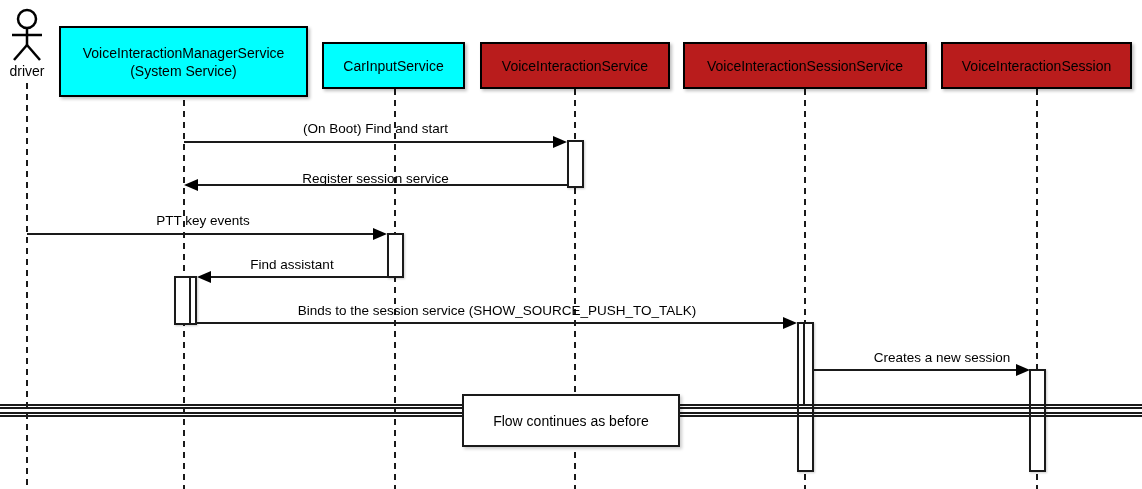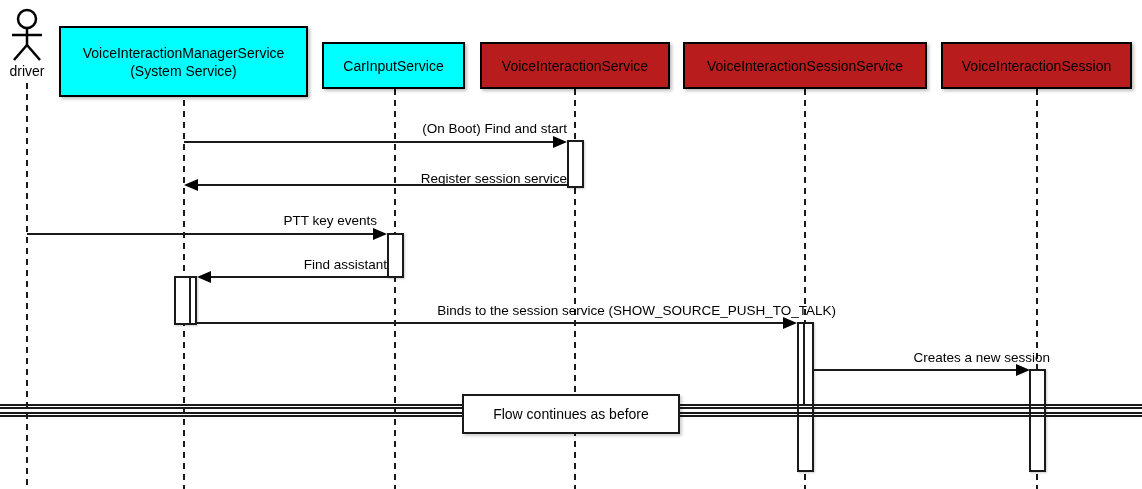--- a/index.html
+++ b/index.html
@@ -27,21 +27,21 @@
   .actor-label{position:absolute;font-size:14px;text-align:center;z-index:6;}
   
   .actbar{
     position:absolute;background:#fff;border:2px solid #1a1a1a;box-sizing:border-box;z-index:2;
     box-shadow:1px 1px 2px rgba(0,0,0,0.2);
   }
   .actbar-innerline{position:absolute;width:2px;background:#1a1a1a;z-index:3;}
   
   .msg-line{position:absolute;height:2px;background:#1a1a1a;z-index:4;}
   .msg-label{
-    position:absolute;font-size:13.5px;text-align:right;white-space:nowrap;z-index:4;
+    position:absolute;font-size:13.5px;text-align:center;white-space:nowrap;z-index:4;
   }
   .head-right{
     position:absolute;width:0;height:0;z-index:4;
     border-top:6px solid transparent;border-bottom:6px solid transparent;border-left:14px solid #000;
   }
   .head-left{
     position:absolute;width:0;height:0;z-index:4;
     border-top:6px solid transparent;border-bottom:6px solid transparent;border-right:14px solid #000;
   }
   
@@ -79,37 +79,37 @@
   <div class="divider-line" style="top:412px;"></div>
 
   <div class="msg-label" style="left:184px;top:121px;width:383px;">(On Boot) Find and start</div>
   <div class="msg-line" style="left:184px;top:141px;width:371px;"></div>
   <div class="head-right" style="left:553px;top:136px;"></div>
 
   <div class="msg-label" style="left:184px;top:171px;width:383px;">Register session service</div>
   <div class="msg-line" style="left:196px;top:184px;width:371px;"></div>
   <div class="head-left" style="left:184px;top:179px;"></div>
 
-  <div class="msg-label" style="left:17px;top:213px;width:360px;">PTT key events</div>
+  <div class="msg-label" style="left:23px;top:213px;width:360px;">PTT key events</div>
   <div class="msg-line" style="left:27px;top:233px;width:348px;"></div>
   <div class="head-right" style="left:373px;top:228px;"></div>
 
   <div class="msg-label" style="left:197px;top:257px;width:190px;">Find assistant</div>
   <div class="msg-line" style="left:209px;top:276px;width:178px;"></div>
   <div class="head-left" style="left:197px;top:271px;"></div>
 
-  <div class="msg-label" style="left:197px;top:303px;width:600px;padding-left:39px;">Binds to the session service (SHOW_SOURCE_PUSH_TO_TALK)</div>
+  <div class="msg-label" style="left:197px;top:303px;width:600px;">Binds to the session service (SHOW_SOURCE_PUSH_TO_TALK)</div>
   <div class="msg-line" style="left:197px;top:322px;width:588px;"></div>
   <div class="head-right" style="left:783px;top:317px;"></div>
 
   <div class="msg-label" style="left:814px;top:350px;width:216px;margin-left:20px;">Creates a new session</div>
   <div class="msg-line" style="left:814px;top:369px;width:204px;"></div>
   <div class="head-right" style="left:1016px;top:364px;"></div>
 
-  <div class="divider-box" style="left:462px;top:394px;width:218px;height:40px;">
+  <div class="divider-box" style="left:462px;top:394px;width:218px;height:53px;">
     <span>Flow continues as before</span>
   </div>
 
   <svg class="actor-figure" style="left:7px;top:4px;" width="40" height="58" viewBox="0 0 40 58">
     <circle cx="20" cy="15" r="9" fill="none" stroke="#000" stroke-width="2.5"></circle>
     <line x1="20" y1="24" x2="20" y2="41" stroke="#000" stroke-width="2.5"></line>
     <line x1="5" y1="31" x2="35" y2="31" stroke="#000" stroke-width="2.5"></line>
     <line x1="20" y1="41" x2="7" y2="56" stroke="#000" stroke-width="2.5"></line>
     <line x1="20" y1="41" x2="33" y2="56" stroke="#000" stroke-width="2.5"></line>
   </svg>

